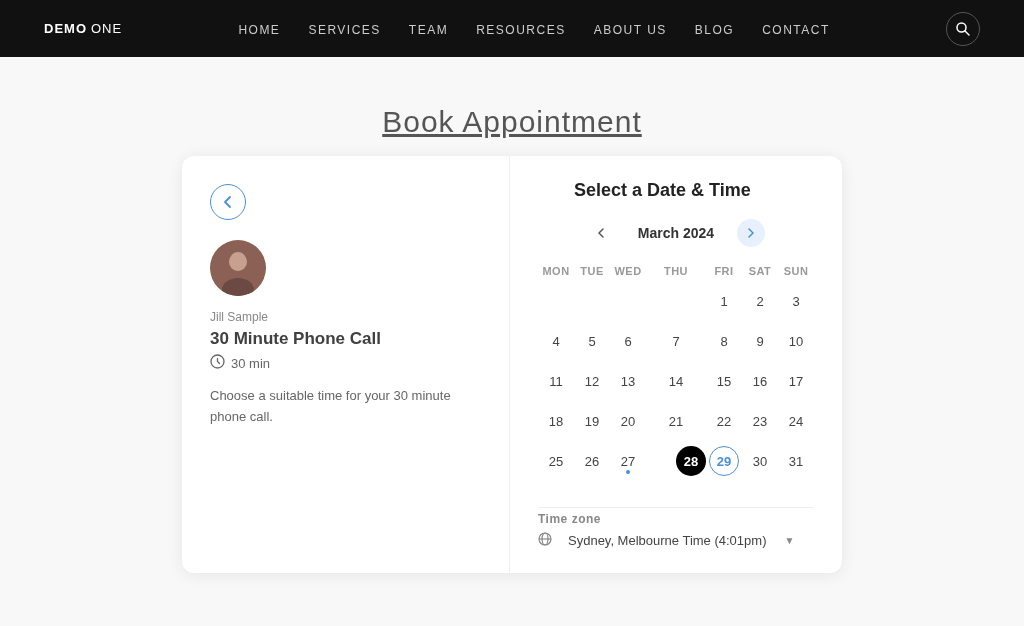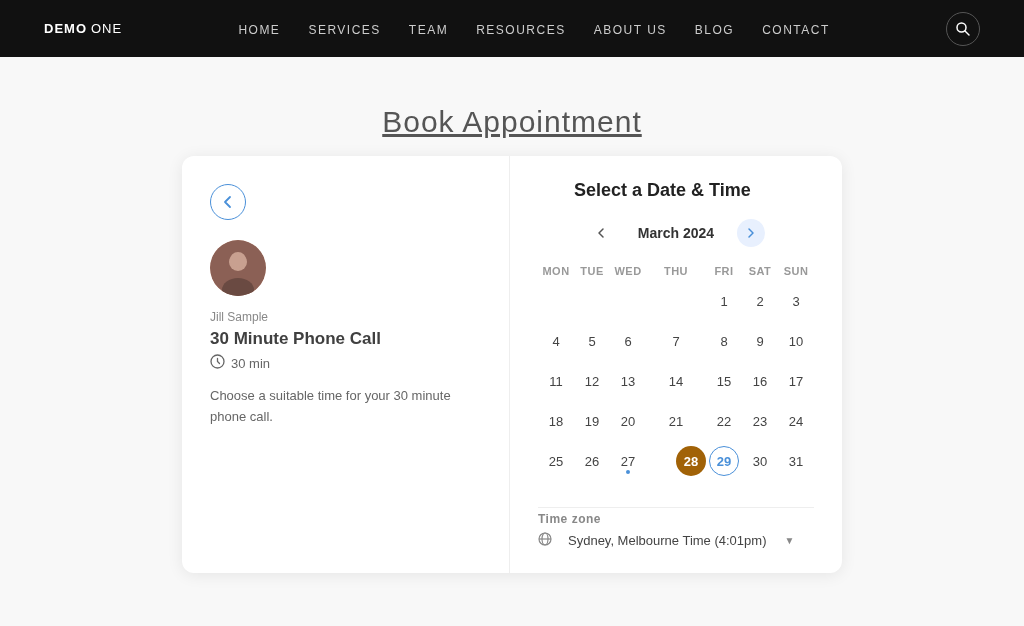--- a/index.html
+++ b/index.html
@@ -219,21 +219,21 @@
       width: 30px;
       height: 30px;
       border-radius: 50%;
       display: flex;
       align-items: center;
       justify-content: center;
       margin: 0 auto;
       font-size: 13px;
     }
     .day-cell.today-cell {
-      background: #a16207;
+      background: #000000;
       color: #fff;
       font-weight: 600;
       margin-left: 30px;
     }
     .day-cell.selected-cell {
       border: 1.5px solid #4a90d9;
       color: #4a90d9;
       font-weight: 600;
     }
     .day-cell.has-dot {

